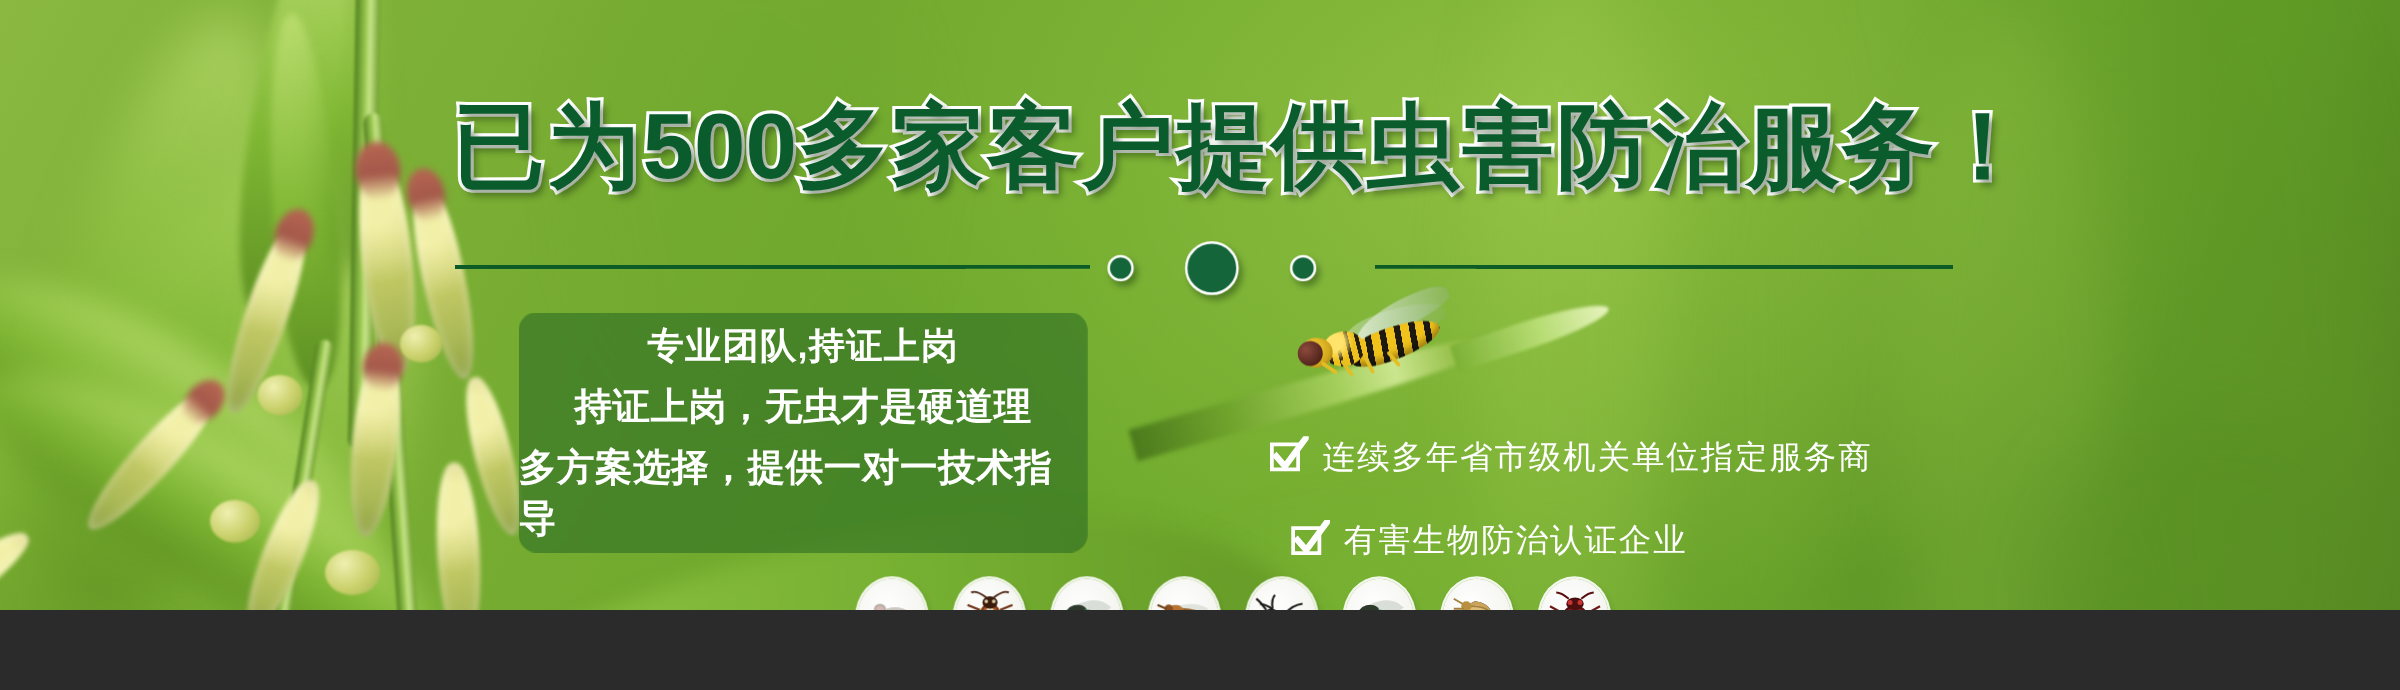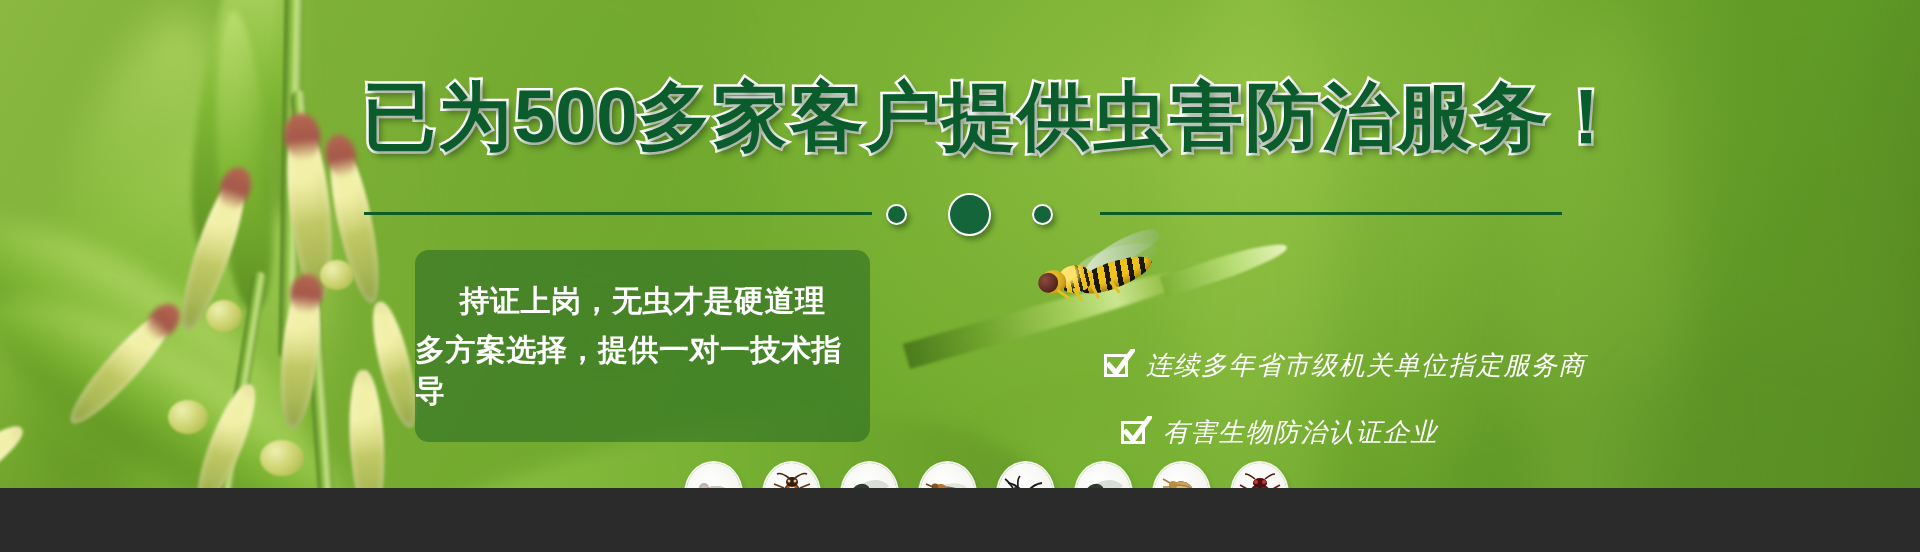--- a/index.html
+++ b/index.html
@@ -150,21 +150,21 @@
   .panel-lines{
     position:absolute; left:415px; top:250px; width:455px; height:192px;
     display:flex; flex-direction:column; justify-content:center; align-items:center;
     gap:8px; color:#ffffff; font-weight:bold;
   }
   .panel-lines .l1{ font-size:29px; letter-spacing:1px; }
   .panel-lines .l2{ font-size:30px; letter-spacing:.5px; }
   .panel-lines .l3{ font-size:30px; letter-spacing:.5px; }
 
   
-  .features{ position:absolute; left:1104px; top:340px;font-style:italic; }
+  .features{ position:absolute; left:1016px; top:340px; }
   .feature{ display:flex; align-items:center; gap:14px; height:50px; }
   .chk{ position:relative; width:28px; height:28px; flex:0 0 auto; }
   .chk .box{
     position:absolute; left:0; top:3px; width:24px; height:23px;
     border:3px solid #ffffff;
   }
   .chk .tick{
     position:absolute; left:1px; top:-2px; width:30px; height:30px;
   }
   .feature .txt{ color:#ffffff; font-size:26px; letter-spacing:1.5px; white-space:nowrap; }
@@ -248,20 +248,21 @@
   <div class="divider-left"></div>
   <div class="divider-right"></div>
   <div class="dots">
     <span class="dot d1"></span>
     <span class="dot d2"></span>
     <span class="dot d3"></span>
   </div>
 
   <div class="panel"></div>
   <div class="panel-lines">
+    <div class="l1">专业团队,持证上岗</div>
     <div class="l2">持证上岗，无虫才是硬道理</div>
     <div class="l3">多方案选择，提供一对一技术指导</div>
   </div>
 
   <div class="features">
 
     <div class="feature">
       <span class="chk">
         <span class="box"></span>
         <svg class="tick" viewBox="0 0 30 30" aria-hidden="true">

